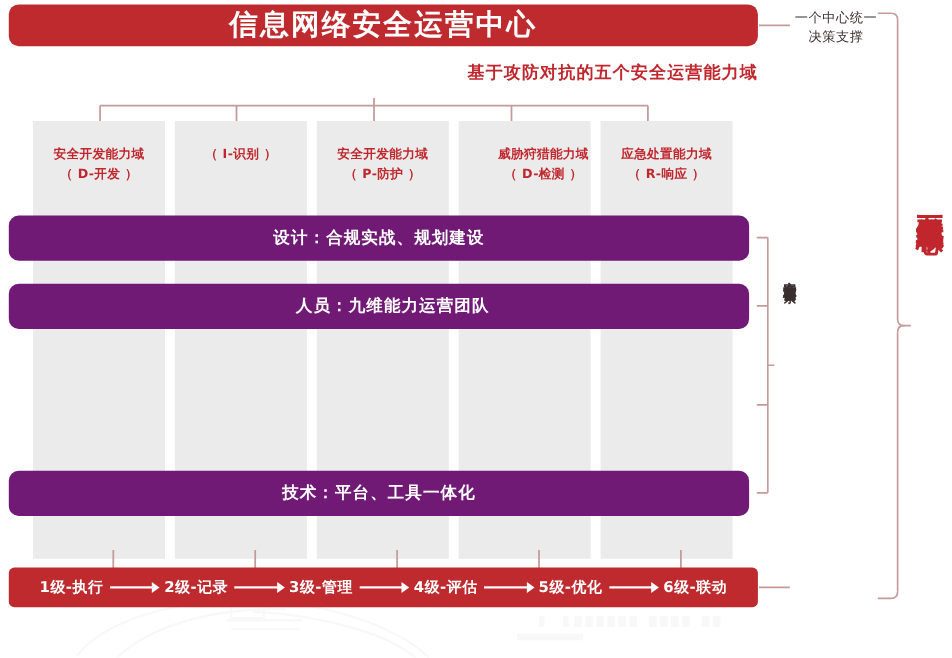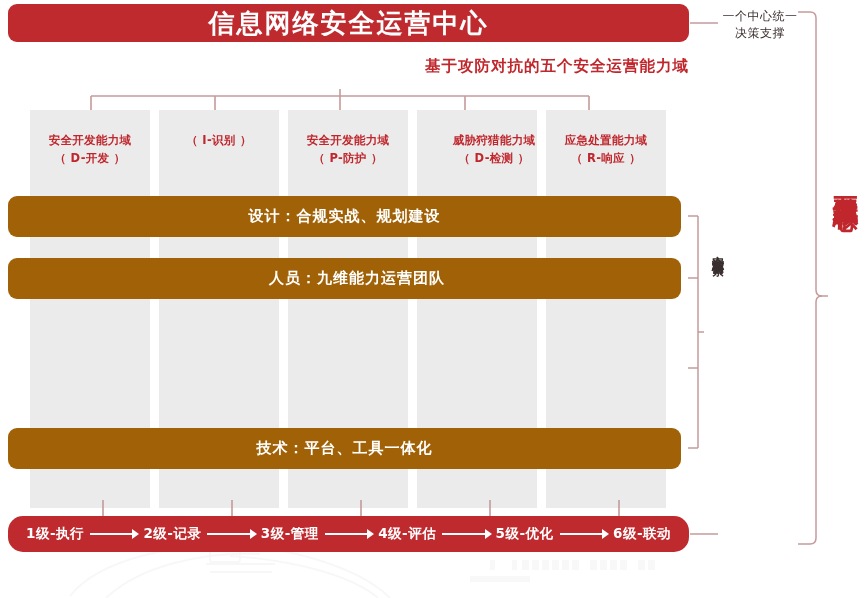--- a/index.html
+++ b/index.html
@@ -83,48 +83,48 @@
     font-weight: bold;
     line-height: 1.55;
     letter-spacing: 0.3px;
   }
 
   
   .pink-bar {
     left: 8px;
     width: 673px;
     height: 41px;
-    background: #a16207;
+    background: #701a75;
     border-radius: 9px;
     display: flex;
     align-items: center;
     justify-content: center;
     box-sizing: border-box;
   }
   .pink-bar .lbl {
     color: #ffffff;
     font-size: 15px;
     font-weight: bold;
     letter-spacing: 1px;
   }
 
   
   #maturity-bar {
     left: 8px;
     top: 516px;
     width: 681px;
     height: 36px;
     background: #be2a2e;
-    border-radius: 15px;
+    border-radius: 5px;
     display: flex;
     align-items: center;
     justify-content: center;
     gap: 0px;
     box-sizing: border-box;
-    padding: 0 18px;
+    padding: 0 28px;
   }
   #maturity-bar .lvl {
     color: #ffffff;
     font-size: 13.5px;
     font-weight: bold;
     white-space: nowrap;
     letter-spacing: 0.5px;
   }
   #maturity-bar .arrow {
     flex: 1 1 auto;

